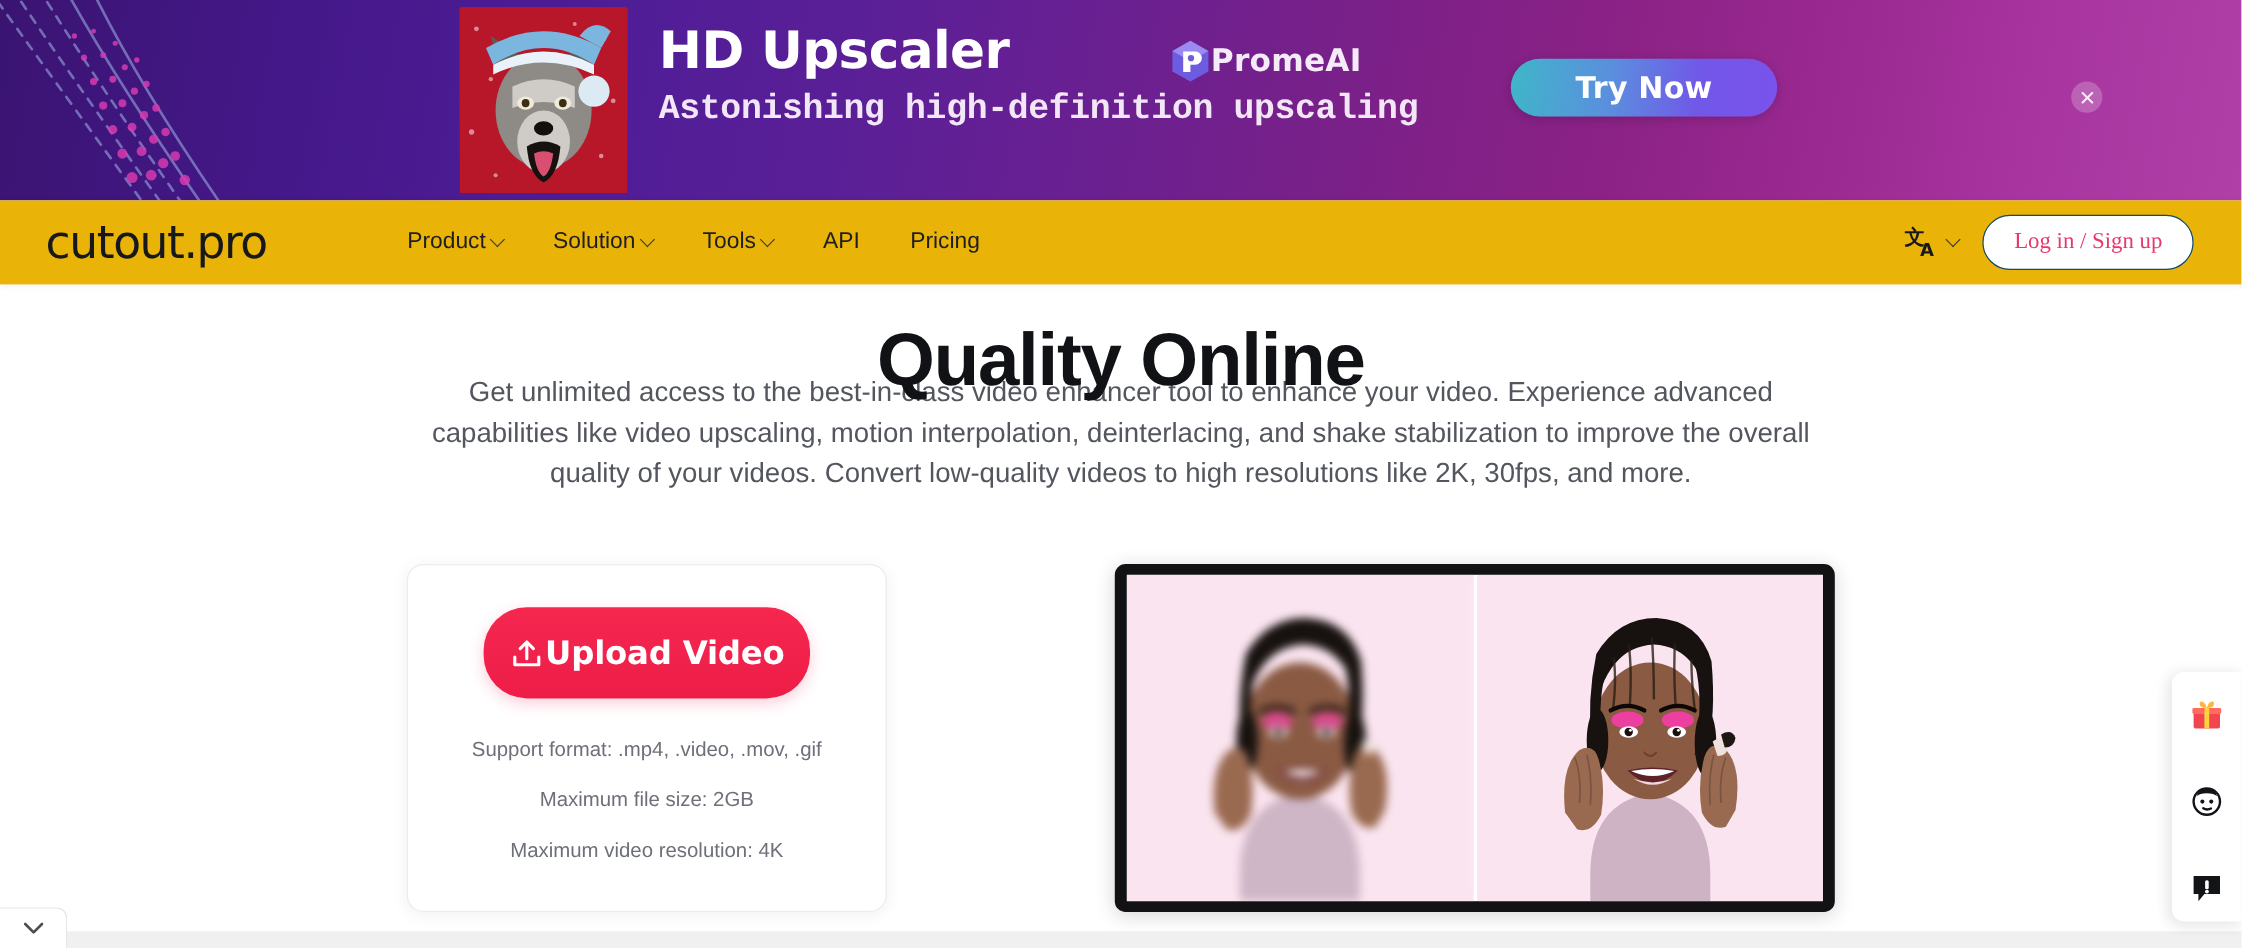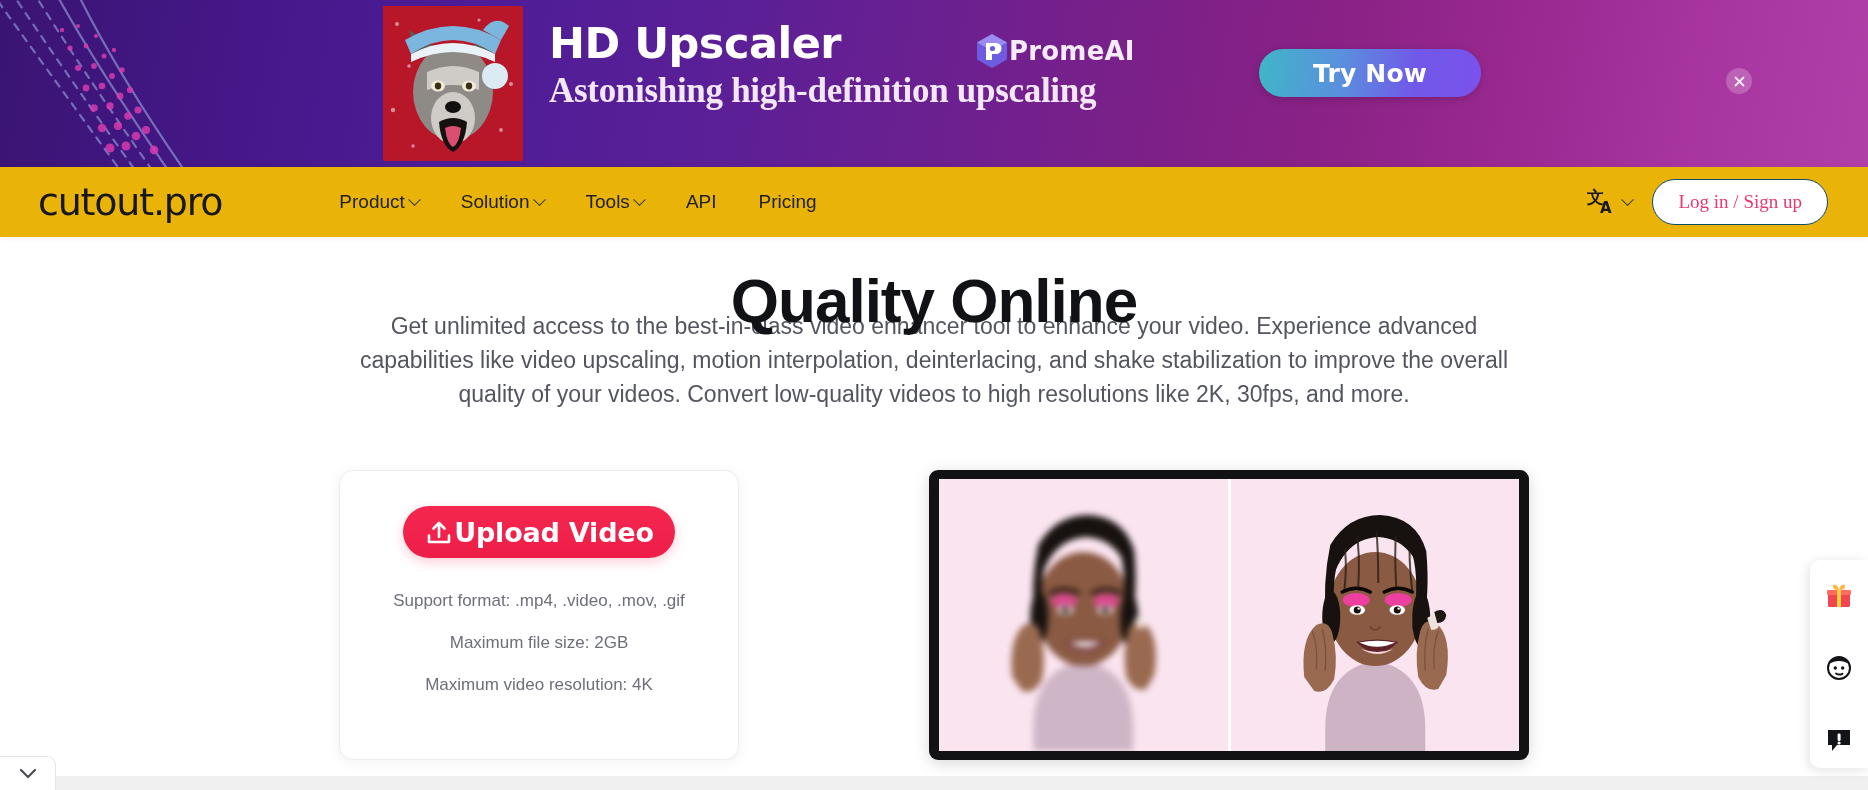--- a/index.html
+++ b/index.html
@@ -57,22 +57,22 @@
   .banner-title {
     font-family: "DejaVu Sans", sans-serif;
     font-size: 43px;
     font-weight: 700;
     color: #ffffff;
     letter-spacing: -0.5px;
     line-height: 52px;
     white-space: nowrap;
   }
   .banner-sub {
-    font-family: Liberation Serif, serif;
-    font-size: 35px;
+    font-family: Liberation Mono, monospace;
+    font-size: 29px;
     font-weight: 700;
     color: #f3e7f7;
     letter-spacing: -0.3px;
     line-height: 44px;
     white-space: nowrap;
   }
   .prome-logo {
     position: absolute;
     left: 975px;
     top: 33px;
@@ -238,21 +238,21 @@
     border: 1px solid #ececee;
     border-radius: 14px;
     box-shadow: 0 2px 14px rgba(25,25,30,0.06);
     padding-top: 35px;
     display: flex;
     flex-direction: column;
     align-items: center;
   }
   .upload-btn {
     width: 272px;
-    height: 52px;
+    height: 76px;
     border: none;
     border-radius: 36px;
     background: linear-gradient(180deg,#f5274f 0%,#ed1d48 100%);
     color: #fff;
     font-family: "DejaVu Sans", sans-serif;
     font-size: 27px;
     font-weight: 700;
     letter-spacing: -0.2px;
     display: flex;
     align-items: center;

